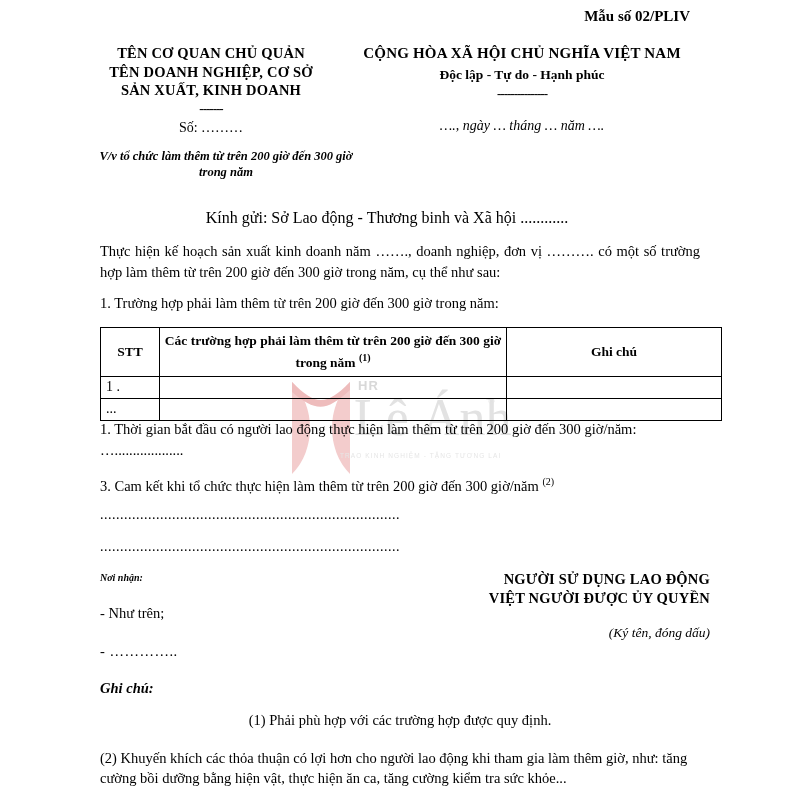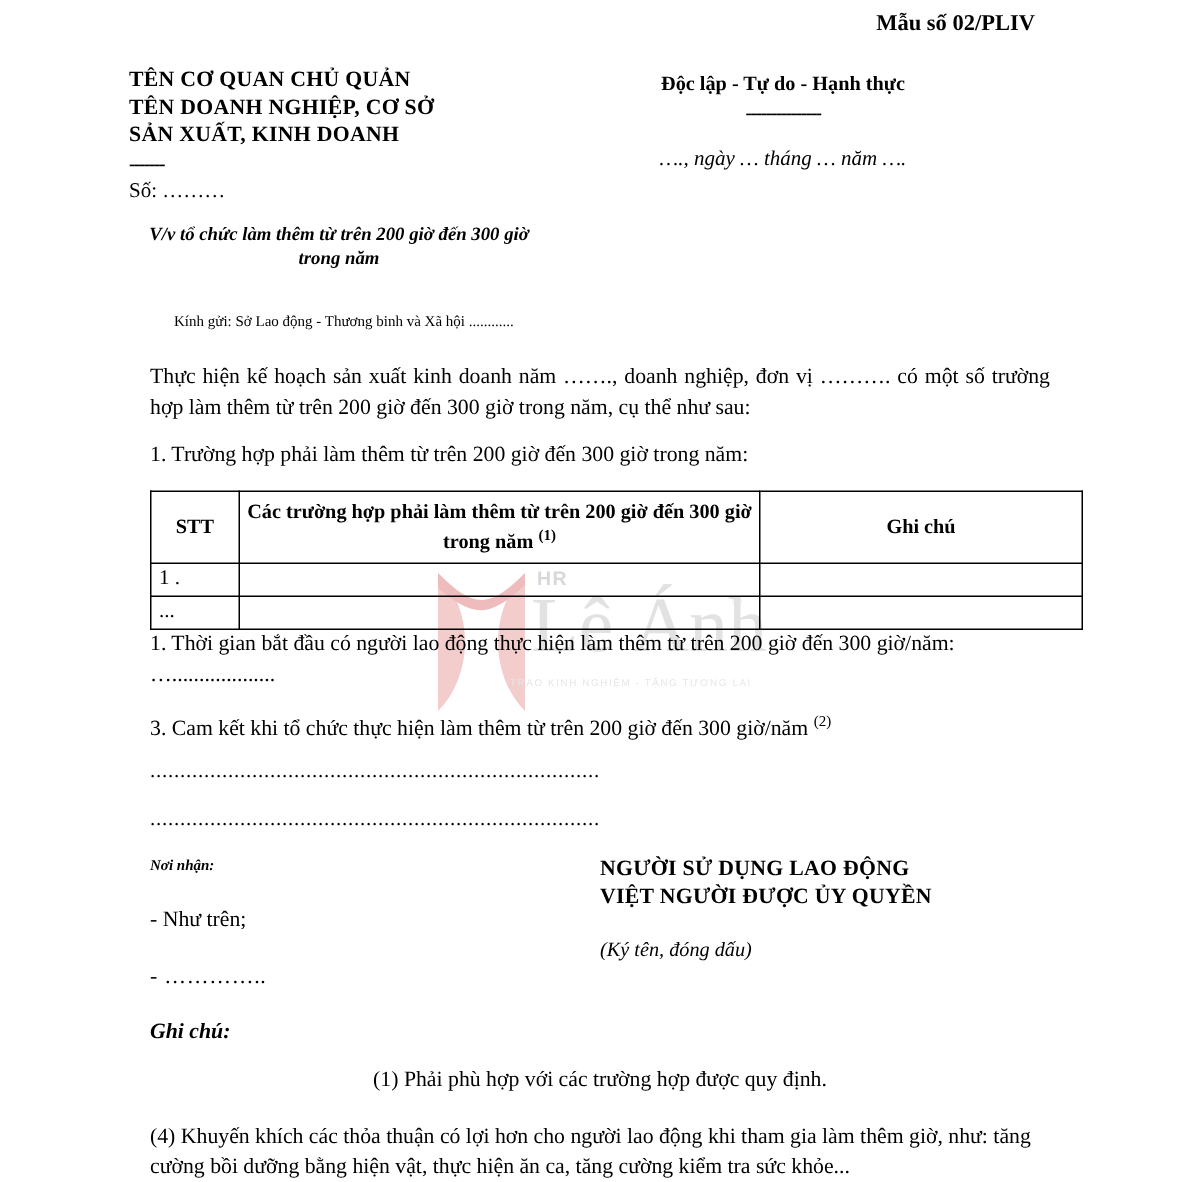--- a/index.html
+++ b/index.html
@@ -85,21 +85,21 @@
     font-weight: bold;
     font-size: 15px;
   }
 
   
   #header { left: 0; top: 44px; width: 800px; }
   #header .col-left {
     position: absolute;
     left: 86px; top: 0;
     width: 250px;
-    text-align: left;
+    text-align: center;
   }
   #header .col-right {
     position: absolute;
     left: 352px; top: 0;
     width: 340px;
     text-align: center;
   }
   .org-line {
     font-weight: bold;
     font-size: 14.5px;
@@ -144,24 +144,24 @@
     width: 260px;
     font-style: italic;
     font-weight: bold;
     font-size: 12.5px;
     line-height: 16px;
     text-align: center;
   }
 
   
   #recipient {
-    left: 116px; top: 209px;
+    left: 87px; top: 209px;
     width: 600px;
-    text-align: left;
-    font-size: 10px;
+    text-align: center;
+    font-size: 16px;
   }
 
   
   .body-p {
     font-size: 14.5px;
     line-height: 21px;
     text-align: justify;
   }
   #para-intro { left: 100px; top: 241px; width: 600px; }
   #sec1 { left: 100px; top: 293px; width: 600px; }
@@ -220,21 +220,21 @@
     font-style: italic;
     font-weight: bold;
     font-size: 10px;
   }
   #recv-1 { left: 100px; top: 605px; font-size: 14.5px; }
   #recv-2 { left: 100px; top: 643px; font-size: 14.5px; letter-spacing: .5px; }
 
   #signer {
     left: 400px; top: 570px;
     width: 310px;
-    text-align: left;
+    text-align: right;
   }
   #signer .s-line {
     font-weight: bold;
     font-size: 14.5px;
     line-height: 19px;
     letter-spacing: .2px;
   }
   #signer .s-sub {
     font-style: italic;
     font-size: 13.5px;
@@ -273,21 +273,22 @@
 
 <div class="abs layer" id="header">
   <div class="col-left">
     <div class="org-line">TÊN CƠ QUAN CHỦ QUẢN</div>
     <div class="org-line">TÊN DOANH NGHIỆP, CƠ SỞ</div>
     <div class="org-line">SẢN XUẤT, KINH DOANH</div>
     <div class="rule-short">-------</div>
     <div class="so-line">Số: ………</div>
   </div>
   <div class="col-right">
-    <div class="motto-line">Độc lập - Tự do - Hạnh thực</div>
+    <div class="nation-line">CỘNG HÒA XÃ HỘI CHỦ NGHĨA VIỆT NAM</div>
+    <div class="motto-line">Độc lập - Tự do - Hạnh phúc</div>
     <div class="rule-long">---------------</div>
     <div class="date-line">…., ngày … tháng … năm ….</div>
   </div>
 </div>
 
 <div class="abs layer" id="subject">V/v tổ chức làm thêm từ trên 200 giờ đến 300 giờ trong năm</div>
 
 <div class="abs layer" id="recipient">Kính gửi: Sở Lao động - Thương binh và Xã hội ............</div>
 
 <div class="abs layer body-p" id="para-intro">Thực hiện kế hoạch sản xuất kinh doanh năm ……., doanh nghiệp, đơn vị ………. có một số trường hợp làm thêm từ trên 200 giờ đến 300 giờ trong năm, cụ thể như sau:</div>
@@ -335,13 +336,13 @@
 <div class="abs layer" id="recv-2">- …………..</div>
 
 <div class="abs layer" id="signer">
   <div class="s-line">NGƯỜI SỬ DỤNG LAO ĐỘNG</div>
   <div class="s-line">VIỆT NGƯỜI ĐƯỢC ỦY QUYỀN</div>
   <div class="s-sub">(Ký tên, đóng dấu)</div>
 </div>
 
 <div class="abs layer" id="notes-title">Ghi chú:</div>
 <div class="abs layer" id="note1">(1) Phải phù hợp với các trường hợp được quy định.</div>
-<div class="abs layer" id="note2">(4) Khuyến khích các thỏa thuận có lợi hơn cho người lao động khi tham gia làm thêm giờ, như: tăng cường bồi dưỡng bằng hiện vật, thực hiện ăn ca, tăng cường kiểm tra sức khỏe...</div>
+<div class="abs layer" id="note2">(2) Khuyến khích các thỏa thuận có lợi hơn cho người lao động khi tham gia làm thêm giờ, như: tăng cường bồi dưỡng bằng hiện vật, thực hiện ăn ca, tăng cường kiểm tra sức khỏe...</div>
 
 </body></html>

